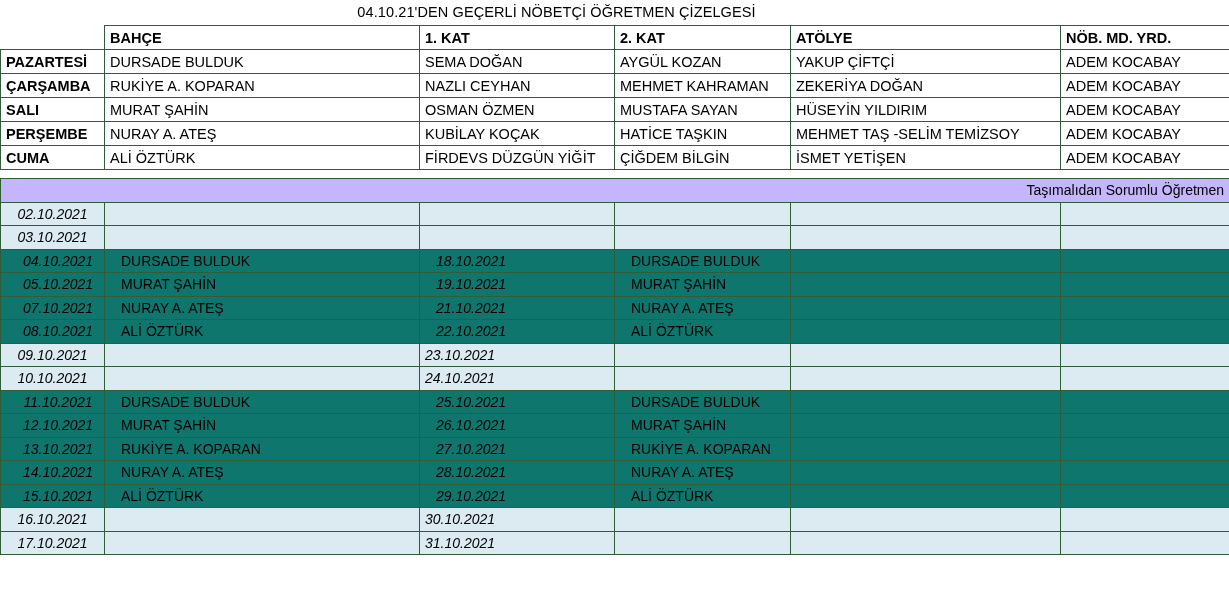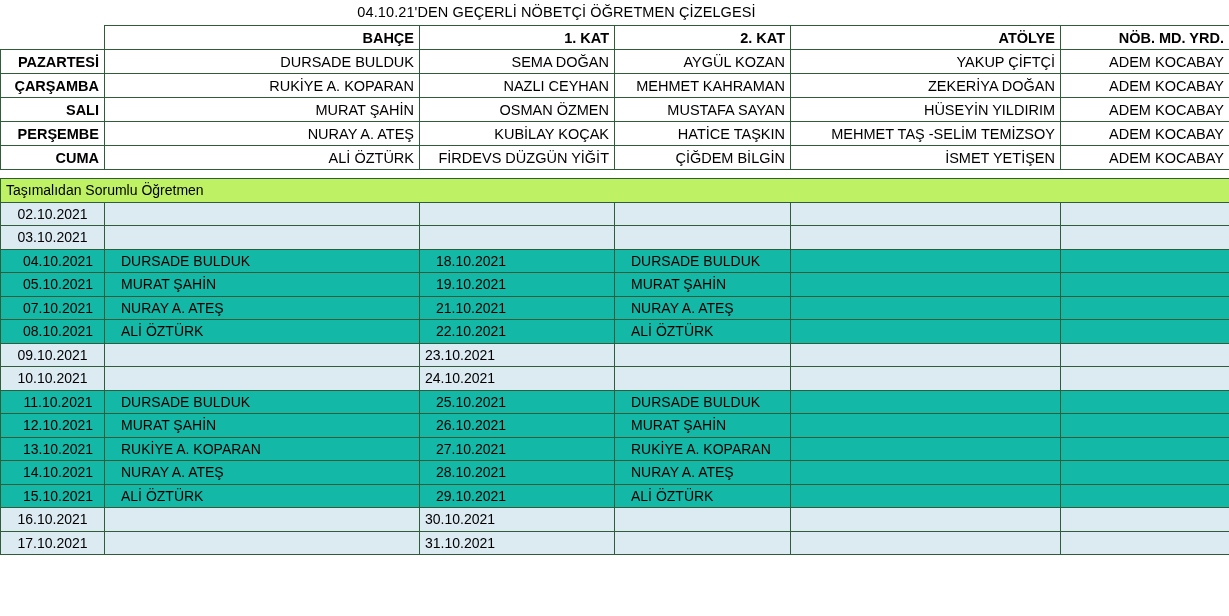--- a/index.html
+++ b/index.html
@@ -34,21 +34,21 @@
     border-collapse: collapse;
     width: 1229px;
     table-layout: fixed;
   }
   table.grid td, table.grid th {
     border: 1px solid #2f5d3a;
     font-size: 14.5px;
     padding: 2px 5px;
     height: 24px;
     vertical-align: middle;
-    text-align: right;
+    text-align: left;
     white-space: nowrap;
     overflow: hidden;
   }
   table.grid .noborder-left-top {
     border-left: 1px solid #ffffff;
     border-top: 1px solid #ffffff;
   }
   .wk-day {
     font-weight: bold;
   }
@@ -83,37 +83,38 @@
     overflow: hidden;
   }
   col.b-d1 { width: 104px; }
   col.b-n1 { width: 315px; }
   col.b-d2 { width: 195px; }
   col.b-n2 { width: 176px; }
   col.b-x1 { width: 270px; }
   col.b-x2 { width: 169px; }
 
   .band {
-    background: #bef264;
-    text-align: left;
+    background: #c4b5fd;
+    text-align: right;
     font-size: 14.5px;
     height: 26px;
   }
   .date-cell {
     text-align: center;
+    font-style: italic;
   }
   .date-cell.right {
     text-align: left;
     padding-right: 6px;
   }
   tr.shaded td {
     background: #dceaf2;
   }
   tr.plain td {
-    background: #14b8a6;
+    background: #0f766e;
     padding-left: 16px;
   }
 </style>
 </head>
 <body>
 
 <div class="page">
 
   <div class="doc-title">04.10.21'DEN GEÇERLİ NÖBETÇİ ÖĞRETMEN ÇİZELGESİ</div>
 

